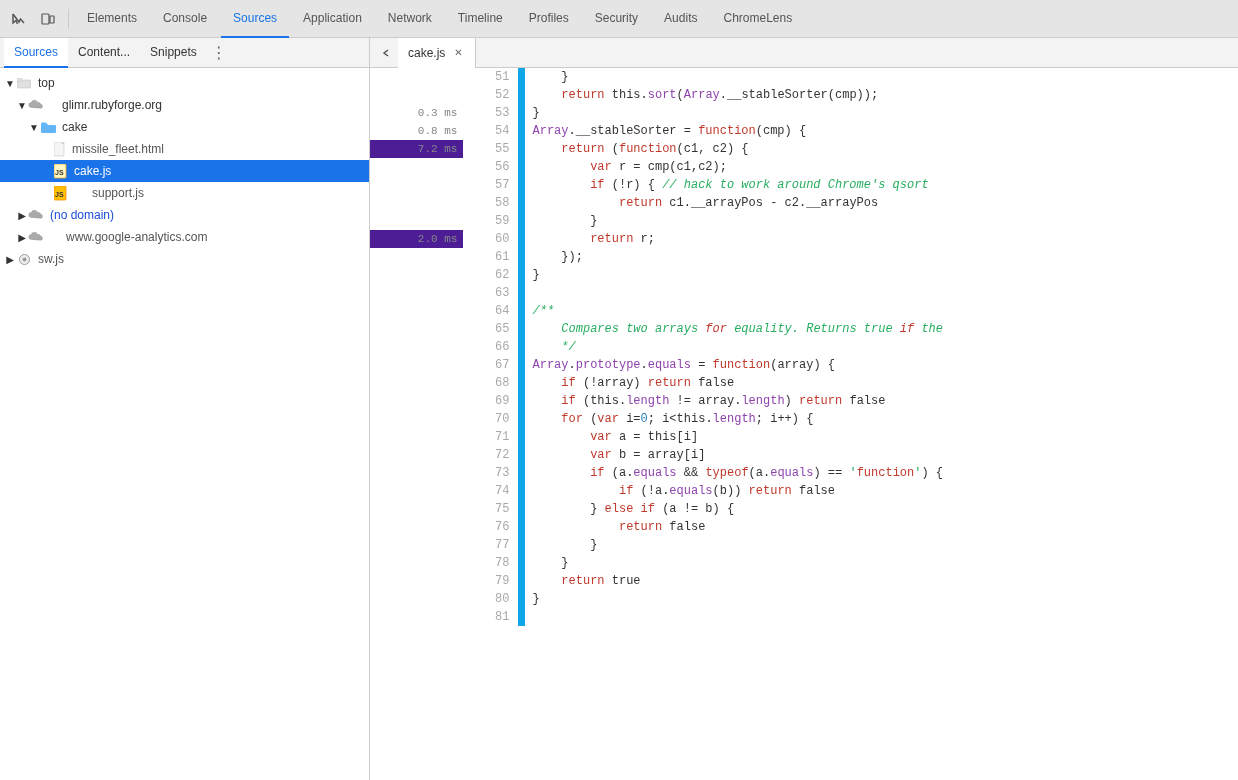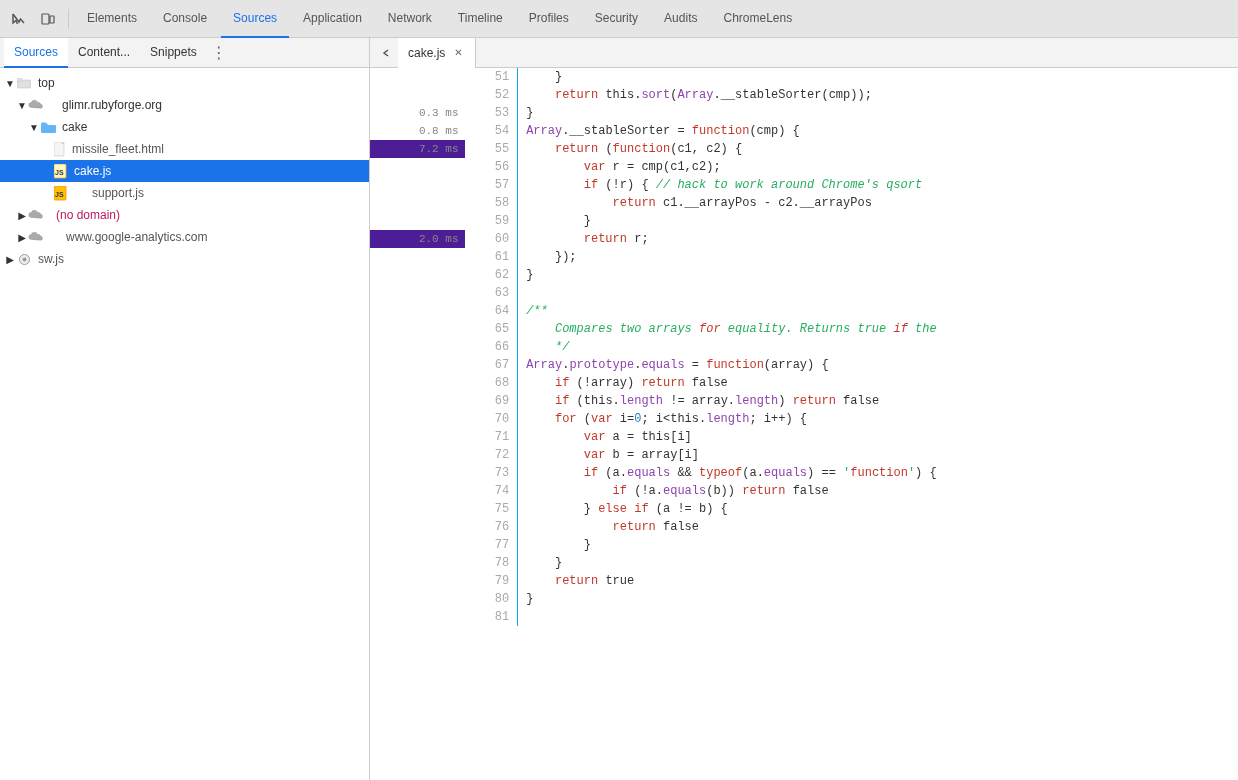--- a/index.html
+++ b/index.html
@@ -173,21 +173,21 @@
     }
     .line-timing.highlighted {
       background: #4c1d95;
     }
     .line-num {
       text-align: right;
       padding: 0 8px;
       color: #aaa;
       min-width: 30px;
       user-select: none;
-      border-right: 1px solid #0ea5e9;
+      border-right: 7px solid #0ea5e9;
     }
     .line-code {
       padding-left: 8px;
       white-space: pre;
       color: #333;
     }
     
     .kw { color: #c0392b; } 
     .fn { color: #8e44ad; } 
     .str { color: #27ae60; } 
@@ -334,21 +334,21 @@
       </div>
 
       <div class="tree-item">
         <span class="indent" style="width:12px"></span>
         <span class="arrow">▶</span>
         <span class="icon cloud-icon">
           <svg width="16" height="12" viewBox="0 0 20 14" fill="none">
             <path d="M4 10 Q1 10 1 7 Q1 4 4 4 Q5 1 8 1 Q11 1 12 4 Q15 3 16 6 Q18 6 18 9 Q18 11 16 11 Z" fill="#aaa" stroke="#888" stroke-width="0.5"></path>
           </svg>
         </span>
-        <span style="margin-left:8px; color:#be185d">(no domain)</span>
+        <span style="margin-left:2px; color:#1d4ed8">(no domain)</span>
       </div>
 
       <div class="tree-item">
         <span class="indent" style="width:12px"></span>
         <span class="arrow">▶</span>
         <span class="icon cloud-icon">
           <svg width="16" height="12" viewBox="0 0 20 14" fill="none">
             <path d="M4 10 Q1 10 1 7 Q1 4 4 4 Q5 1 8 1 Q11 1 12 4 Q15 3 16 6 Q18 6 18 9 Q18 11 16 11 Z" fill="#aaa" stroke="#888" stroke-width="0.5"></path>
           </svg>
         </span>

